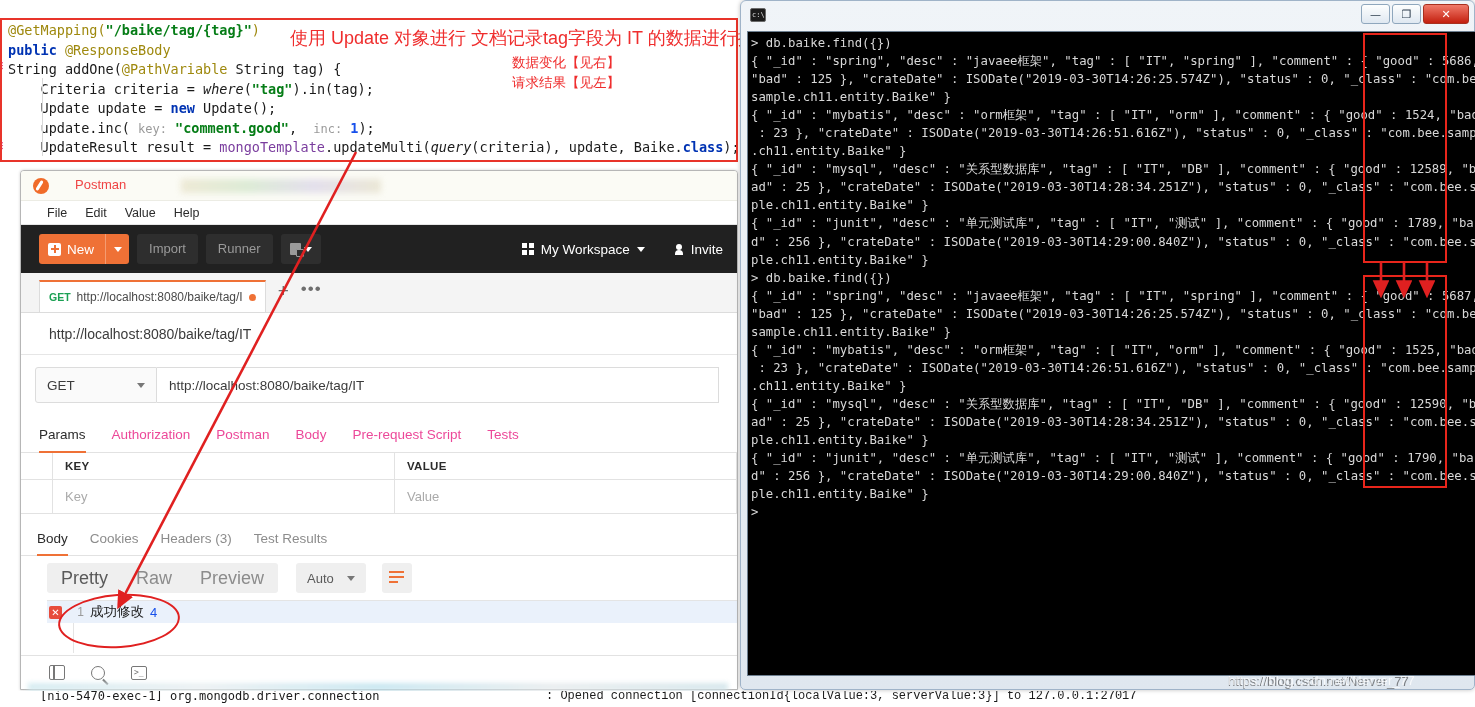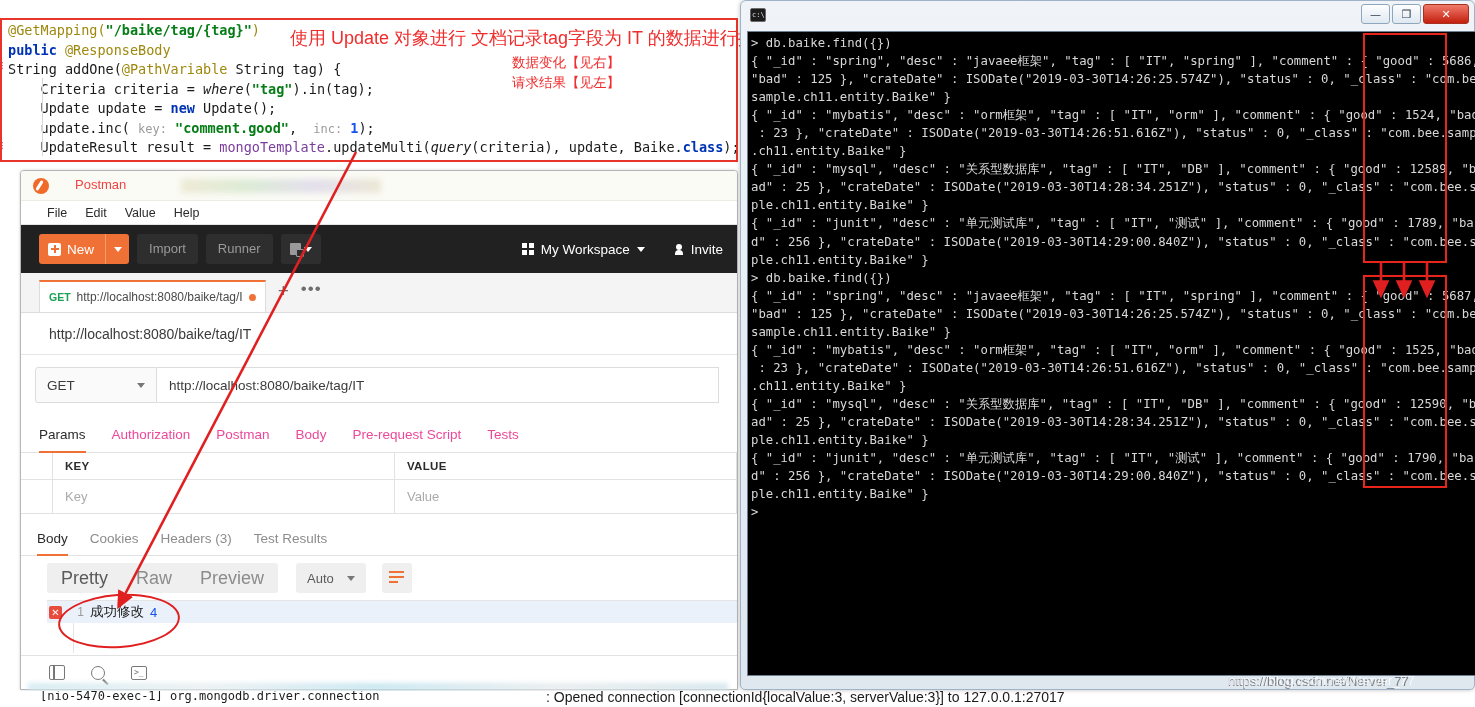--- a/index.html
+++ b/index.html
@@ -338,21 +338,21 @@
     overflow:hidden; background:#fff;
   }
   .bottom-log .lg {
     position:absolute; left: 40px; top: -2px; white-space: pre;
     font-family:"DejaVu Sans Mono", monospace; font-size: 12px; color:#1a1a1a;
   }
   .bottom-log2 {
     position:absolute; left: 546px; bottom: 0; width: 600px; height: 16px; overflow:hidden;
   }
   .bottom-log2 .lg { position:absolute; left:0; top:-2px; white-space:pre;
-    font-family:Liberation Sans, sans-serif; font-size: 14px; color:#1a1a1a;}
+    font-family:Liberation Mono, monospace; font-size: 12px; color:#1a1a1a;}
   .left-gut {
     position:absolute; left:0; top: 18px; width: 8px; height: 160px;
   }
   .left-gut span {
     position:absolute; left:1px; font-size:10px; color:#e0457b;
     font-family:"DejaVu Sans Mono", monospace;
   }
   .ide-blur-strip {
     position:absolute; left: 28px; bottom: 16px; width: 700px; height: 8px;
     background: linear-gradient(90deg,#cfe9ef,#e8eef0,#bfe3ee,#e5eaec,#cfe3e9);

